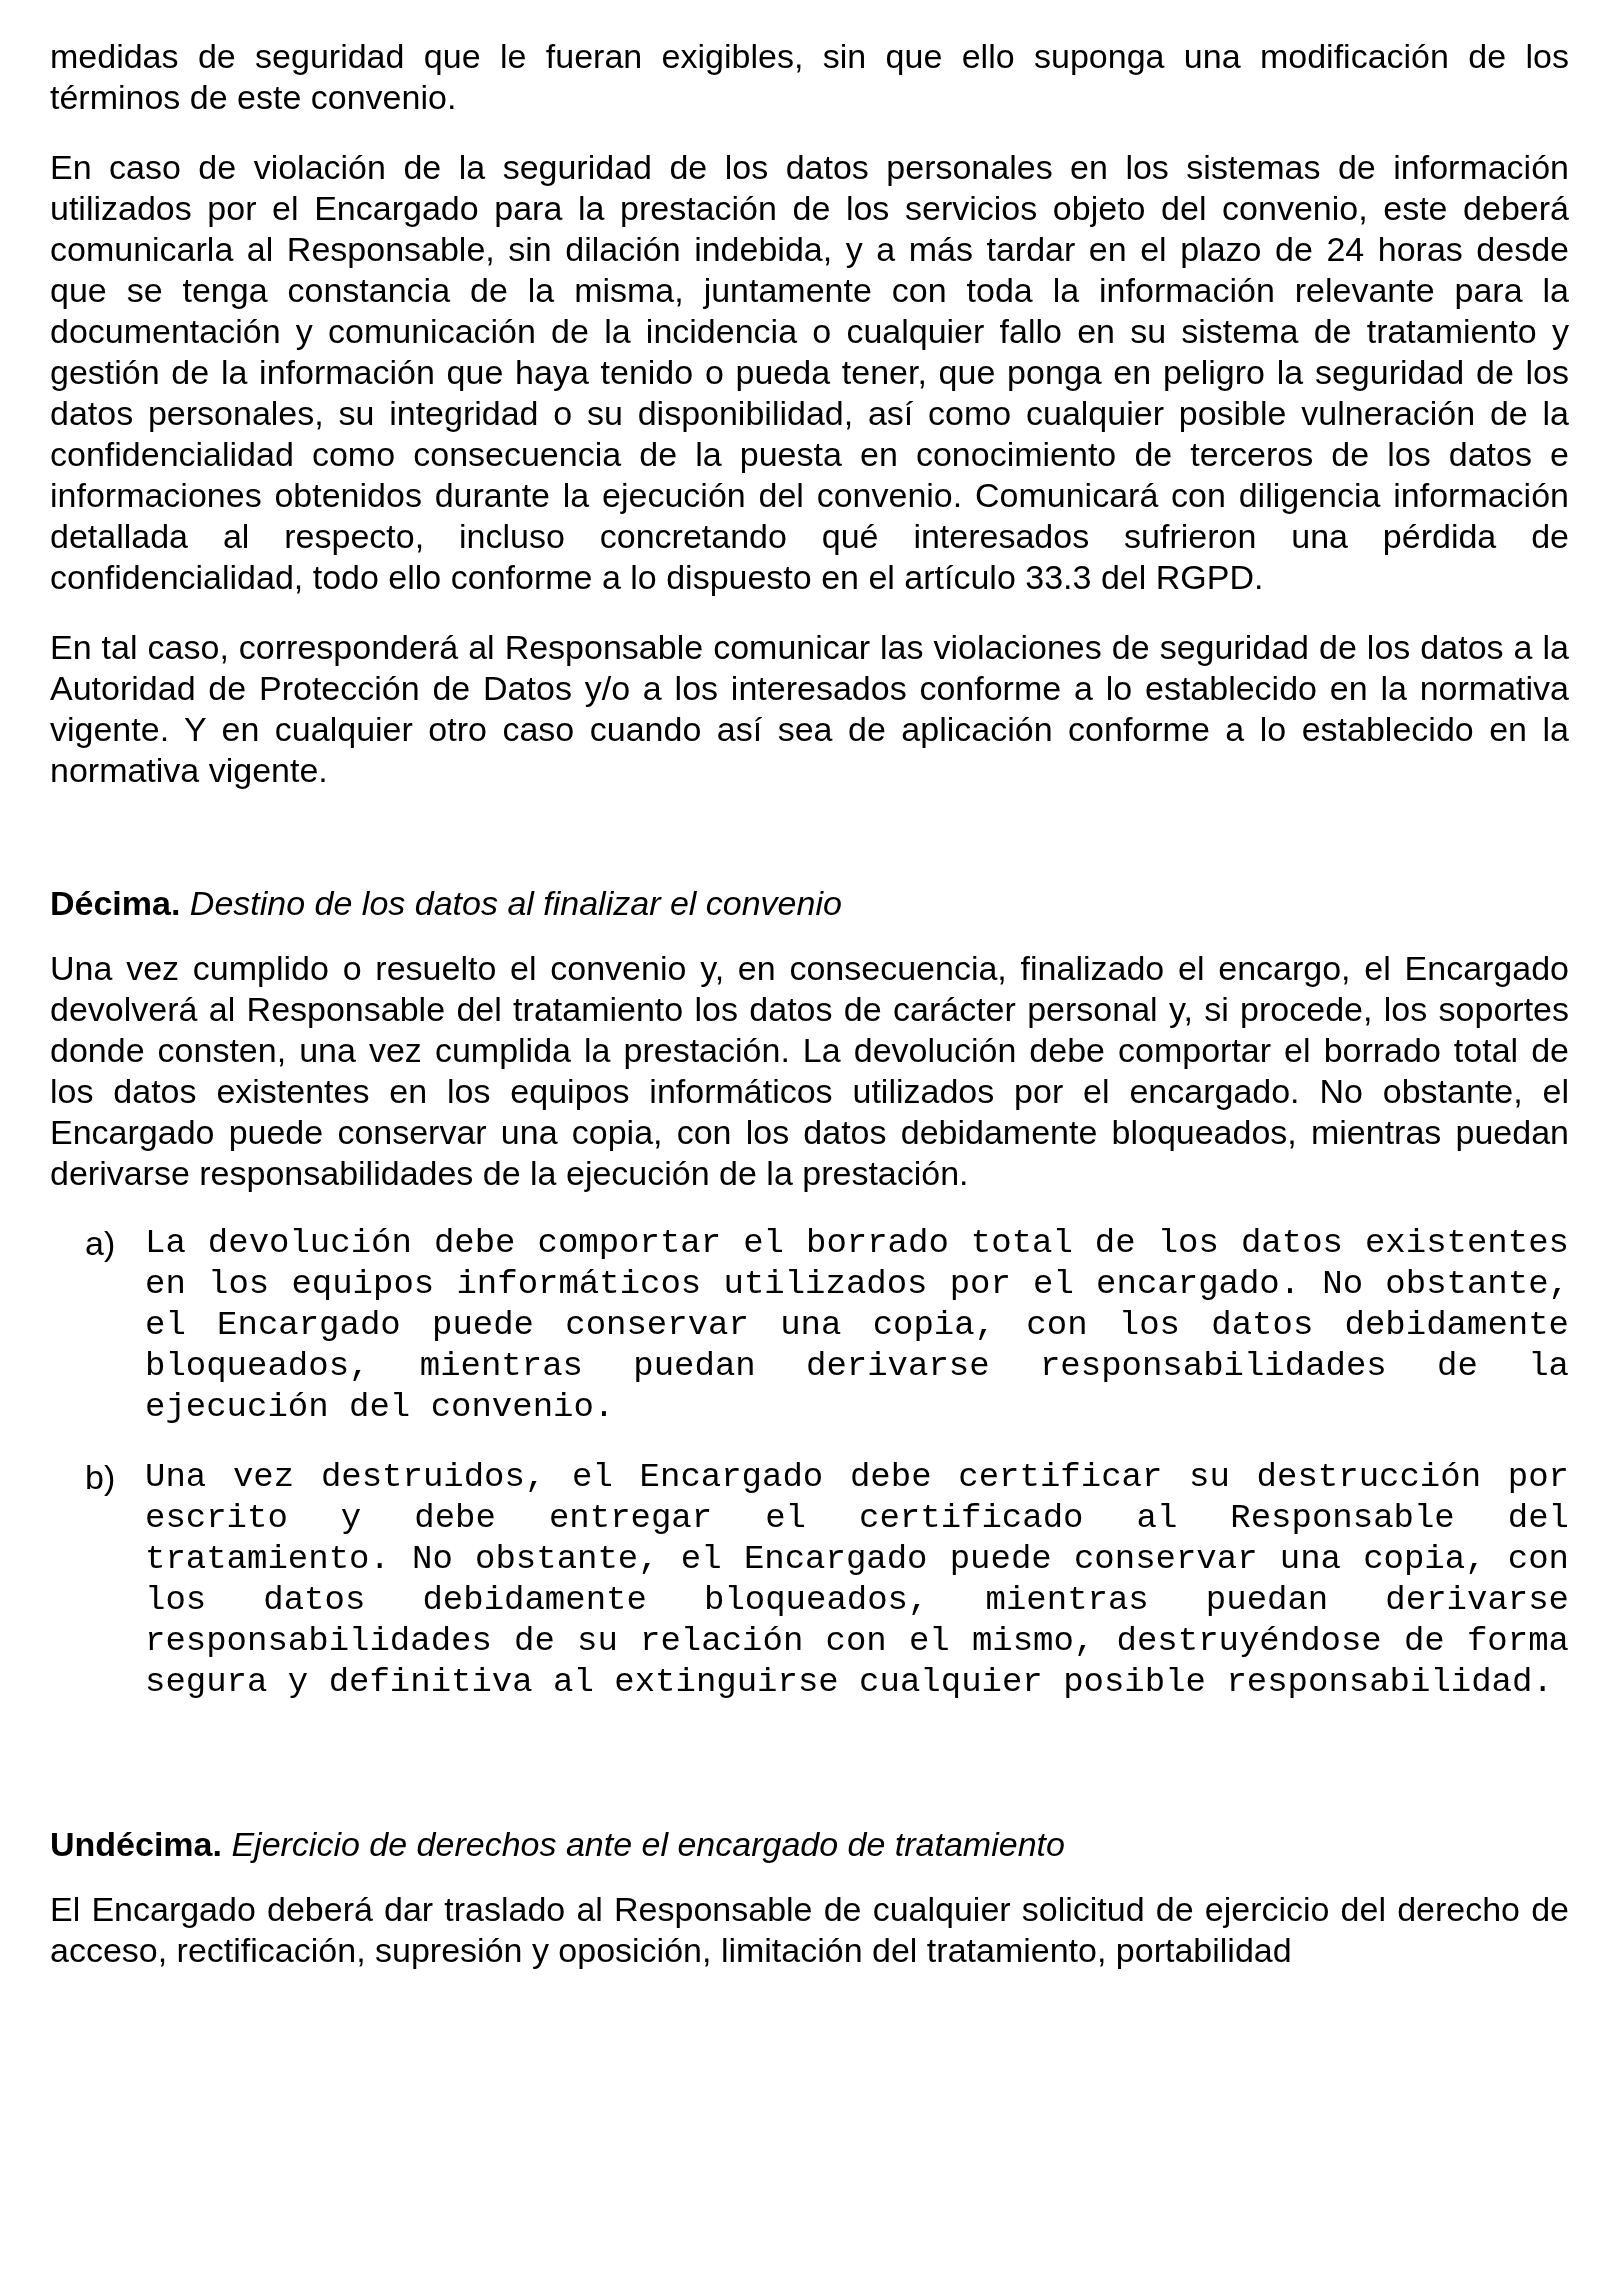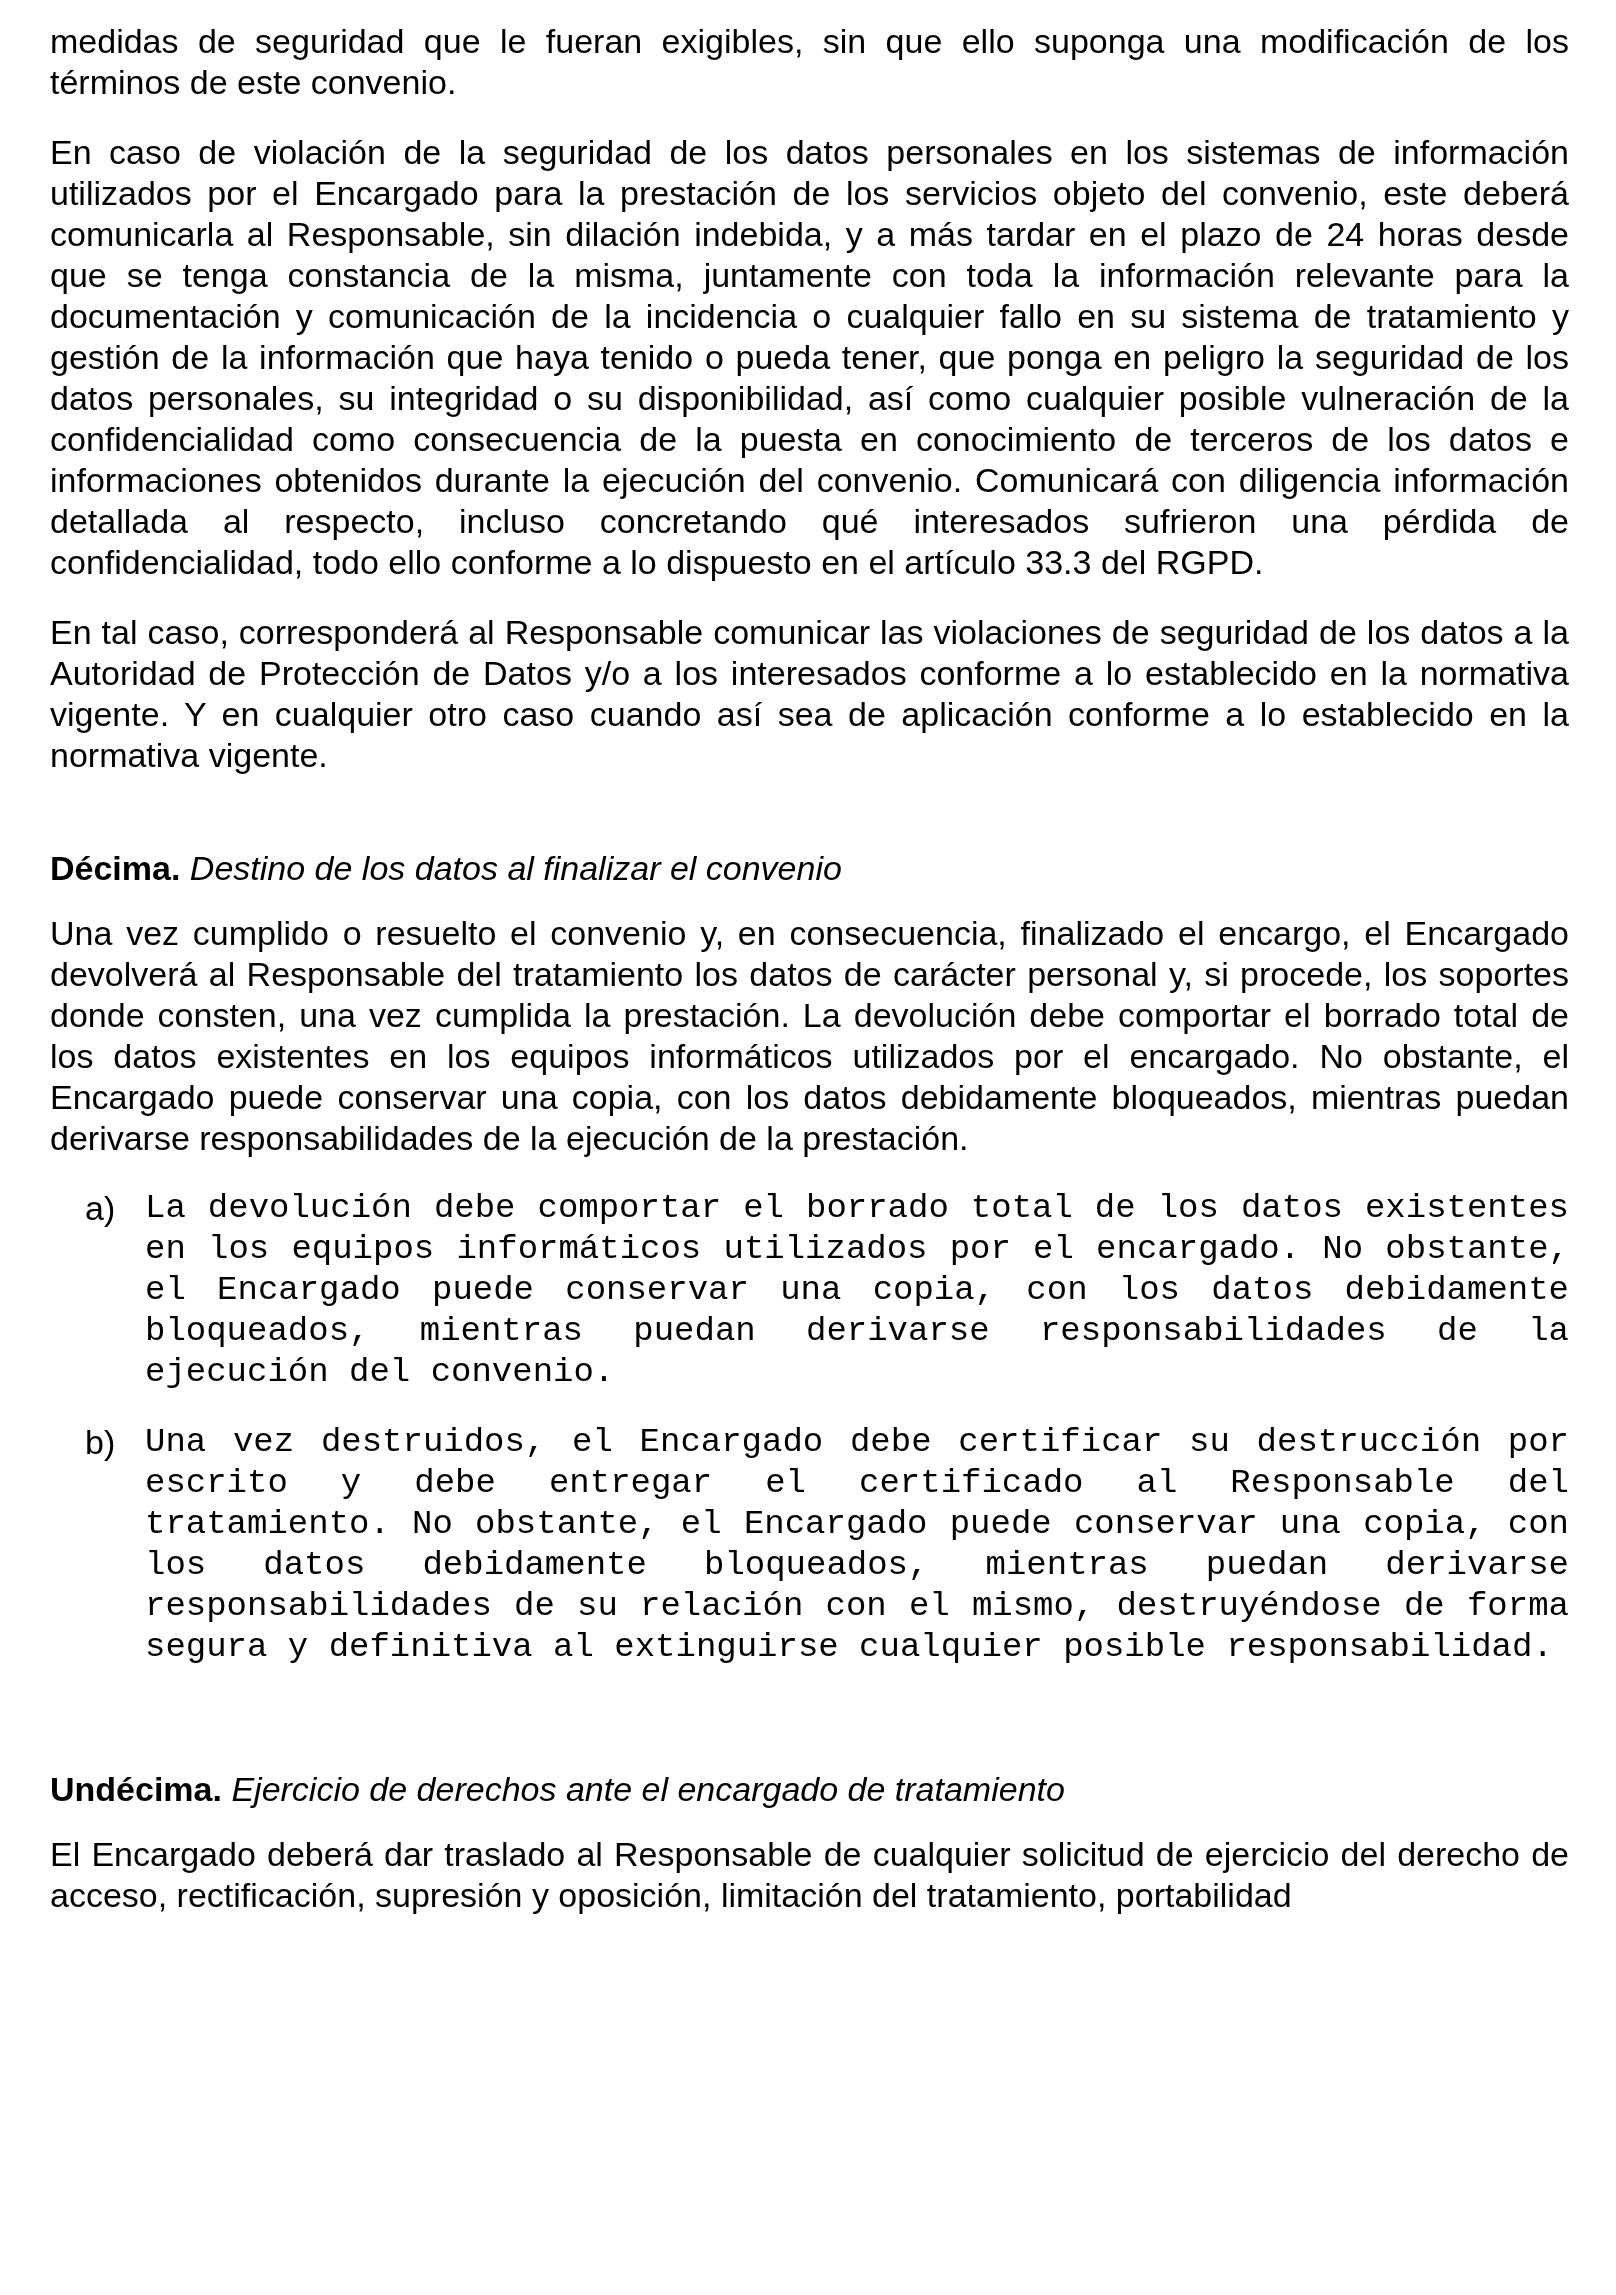--- a/index.html
+++ b/index.html
@@ -6,30 +6,30 @@
   body {
     width: 1616px;
     height: 2295px;
     background: #ffffff;
     overflow: hidden;
   }
   .page {
     box-sizing: border-box;
     width: 1616px;
     height: 2295px;
-    padding: 21px 47px 0 50px;
+    padding: 36px 47px 0 50px;
     font-family: "Liberation Sans", "DejaVu Sans", sans-serif;
     font-size: 34px;
     line-height: 41px;
     color: #000000;
     text-align: justify;
   }
   .para { margin: 0 0 29px 0; }
   .heading {
-    margin: 72px 0 24px 0;
+    margin: 92px 0 24px 0;
     font-size: 34px;
     line-height: 41px;
     font-weight: normal;
     text-align: left;
   }
   .heading-label { font-weight: bold; font-style: normal; }
   .heading-title { font-style: italic; }
   .list-item { display: flex; margin: 0; }
   .list-marker {
     flex: 0 0 60px;

